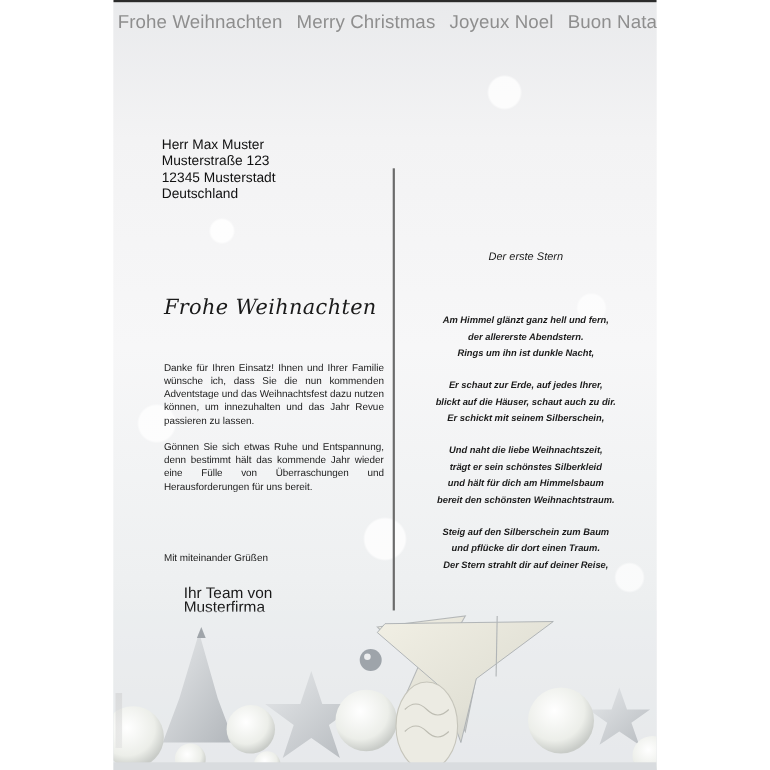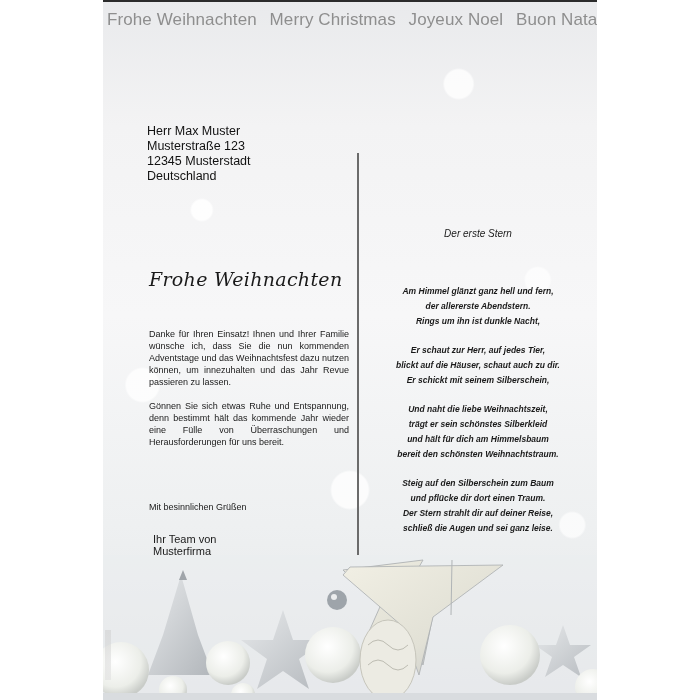--- a/index.html
+++ b/index.html
@@ -23,21 +23,21 @@
   .greetings span { margin:0 4px; }
   .address { position:absolute; left:44px; top:124px; font-size:12.5px; line-height:15px; color:#111; }
   .divider { position:absolute; left:254px; top:153px; width:1.5px; height:402px; background:#6b6b6b; }
   .salutation-heading {
     position:absolute; left:46px; top:268px; font-family:"DejaVu Serif", serif;
     font-style:italic; font-size:19px; color:#1a1a1a; letter-spacing:0.3px;
   }
   .body-text { position:absolute; left:46px; top:328px; width:200px; font-size:9px; line-height:12px; color:#1a1a1a; text-align:justify; }
   .body-text p { margin:0 0 12px 0; }
   .closing { position:absolute; left:46px; top:501px; font-size:9px; line-height:12px; color:#1a1a1a; }
-  .signature { position:absolute; left:50px; top:533px; font-size:11px; line-height:12px; color:#1a1a1a; }
+  .signature { position:absolute; left:64px; top:533px; font-size:14px; line-height:12px; color:#1a1a1a; }
   .poem-title { position:absolute; left:270px; top:228px; width:210px; text-align:center; font-size:10px; font-style:italic; color:#1a1a1a; }
   .poem { position:absolute; left:262px; top:258px; width:226px; text-align:center; font-size:8.5px; font-weight:bold; font-style:italic; line-height:15px; color:#1a1a1a;margin-top:26px; }
   .stanza { margin:0 0 14px 0; }
   .stanza div { white-space:nowrap; }
   .decor { position:absolute; left:0; top:555px; width:494px; height:145px; }
   .watermark { position:absolute; left:2px; top:630px; width:6px; height:50px; background:linear-gradient(#ccc,#ddd); opacity:0.5; }
 </style>
 </head>
 <body>
 
@@ -60,51 +60,50 @@
 
   <div class="divider"></div>
 
   <div class="salutation-heading">Frohe Weihnachten</div>
 
   <div class="body-text">
     <p>Danke für Ihren Einsatz! Ihnen und Ihrer Familie wünsche ich, dass Sie die nun kommenden Adventstage und das Weihnachtsfest dazu nutzen können, um innezuhalten und das Jahr Revue passieren zu lassen.</p>
     <p>Gönnen Sie sich etwas Ruhe und Entspannung, denn bestimmt hält das kommende Jahr wieder eine Fülle von Überraschungen und Herausforderungen für uns bereit.</p>
   </div>
 
-  <div class="closing">Mit besinnlichen Grüßen</div>
+  <div class="closing">Mit miteinander Grüßen</div>
 
   <div class="signature">
     <div>Ihr Team von</div>
     <div>Musterfirma</div>
   </div>
 
   <div class="poem-title">Der erste Stern</div>
 
   <div class="poem">
     <div class="stanza">
       <div>Am Himmel glänzt ganz hell und fern,</div>
       <div>der allererste Abendstern.</div>
       <div>Rings um ihn ist dunkle Nacht,</div>
     </div>
     <div class="stanza">
-      <div>Er schaut zur Herr, auf jedes Tier,</div>
+      <div>Er schaut zur Erde, auf jedes Ihrer,</div>
       <div>blickt auf die Häuser, schaut auch zu dir.</div>
       <div>Er schickt mit seinem Silberschein,</div>
     </div>
     <div class="stanza">
       <div>Und naht die liebe Weihnachtszeit,</div>
       <div>trägt er sein schönstes Silberkleid</div>
       <div>und hält für dich am Himmelsbaum</div>
       <div>bereit den schönsten Weihnachtstraum.</div>
     </div>
     <div class="stanza">
       <div>Steig auf den Silberschein zum Baum</div>
       <div>und pflücke dir dort einen Traum.</div>
       <div>Der Stern strahlt dir auf deiner Reise,</div>
-      <div>schließ die Augen und sei ganz leise.</div>
     </div>
   </div>
 
   <svg class="decor" viewBox="0 0 494 145" preserveAspectRatio="none">
     <defs>
       <radialGradient id="ball" cx="40%" cy="35%" r="65%">
         <stop offset="0%" stop-color="#ffffff"></stop>
         <stop offset="70%" stop-color="#eceee9"></stop>
         <stop offset="100%" stop-color="#c9ccc8"></stop>
       </radialGradient>

